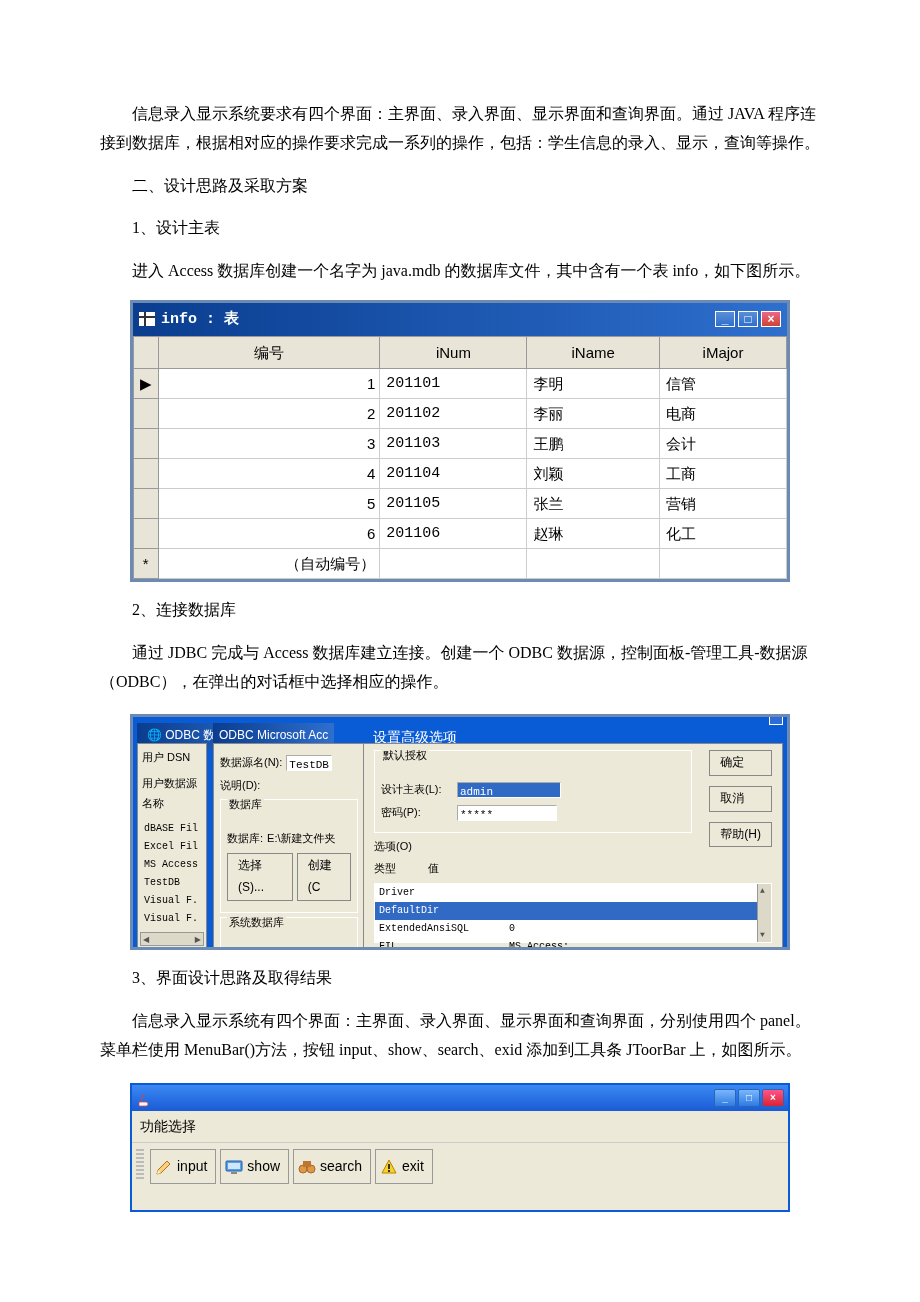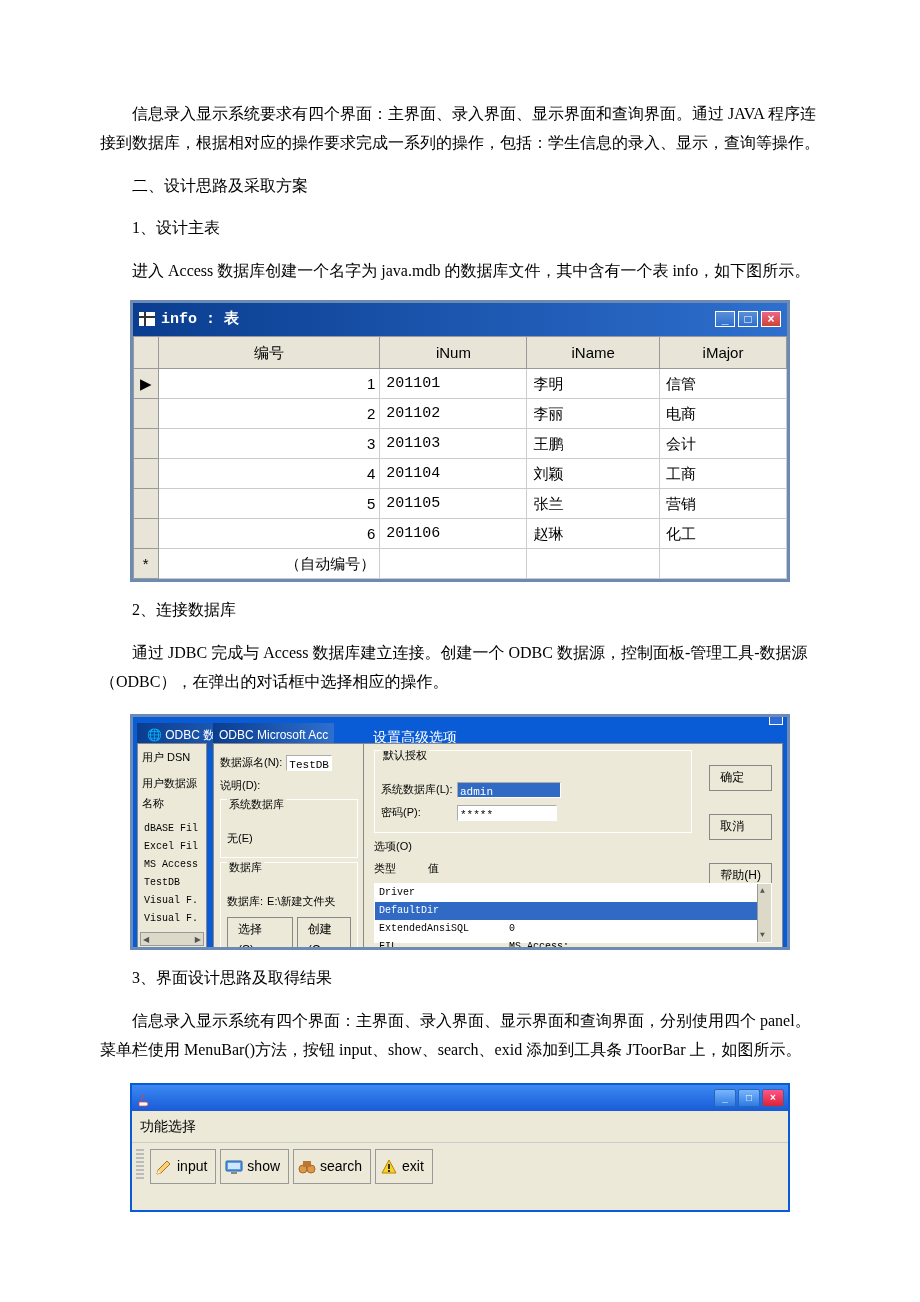--- a/index.html
+++ b/index.html
@@ -155,21 +155,21 @@
   }
   .odbc-input.sel { background: #316ac5; color: #fff; }
   .odbc-btn {
     display: inline-block;
     border: 1px solid #888;
     background: #ece9d8;
     padding: 1px 10px;
     font-size: 12px;
     margin: 2px 0;
   }
-  .odbc-btn-col { position: absolute; right: 10px; top: 19px; display: flex; flex-direction: column; gap: 19px; }
+  .odbc-btn-col { position: absolute; right: 10px; top: 4px; display: flex; flex-direction: column; gap: 6px; }
   .odbc-list {
     border: 1px solid #fff;
     background: #fff;
     height: 60px;
     font-family: "Courier New", monospace;
     font-size: 10px;
     padding: 0;
     margin-top: 4px;
     position: relative;
   }
@@ -355,49 +355,49 @@
 
   <div class="odbc-middle">
     <div class="odbc-row">
       <span class="odbc-label">数据源名(N):</span>
       <span class="odbc-input" style="width:46px;">TestDB</span>
     </div>
     <div class="odbc-row">
       <span class="odbc-label">说明(D):</span>
     </div>
     <div class="odbc-fieldset">
-      <span class="legend">系统数据库</span>
-      <div class="odbc-row">
-          <span class="odbc-label">无(E)</span>
-        </div>
-      
-    </div>
-    <div class="odbc-fieldset">
       <span class="legend">数据库</span>
       <div class="odbc-row">
         <span class="odbc-label">数据库:</span>
         <span class="odbc-label">E:\新建文件夹</span>
       </div>
       <div class="odbc-row">
         <span class="odbc-btn">选择(S)...</span>
         <span class="odbc-btn">创建(C</span>
       </div>
     </div>
+    <div class="odbc-fieldset">
+      <span class="legend">系统数据库</span>
+      <div class="odbc-row">
+          <span class="odbc-label">无(E)</span>
+        </div>
+      
+    </div>
   </div>
 
   <div class="odbc-right">
     <div class="odbc-btn-col">
       <span class="odbc-btn">确定</span>
       <span class="odbc-btn">取消</span>
       <span class="odbc-btn">帮助(H)</span>
     </div>
     <div class="odbc-fieldset" style="margin-right:80px;">
       <span class="legend">默认授权</span>
       <div class="odbc-row">
-        <span class="odbc-label" style="width:72px;">系统数据库(L):</span>
+        <span class="odbc-label" style="width:72px;">设计主表(L):</span>
         <span class="odbc-input sel" style="width:104px;">admin</span>
       </div>
       <div class="odbc-row">
         <span class="odbc-label" style="width:72px;">密码(P):</span>
         <span class="odbc-input" style="width:100px;">*****</span>
       </div>
     </div>
     <div class="odbc-row">
         <span class="odbc-label">选项(O)</span>
       </div>

